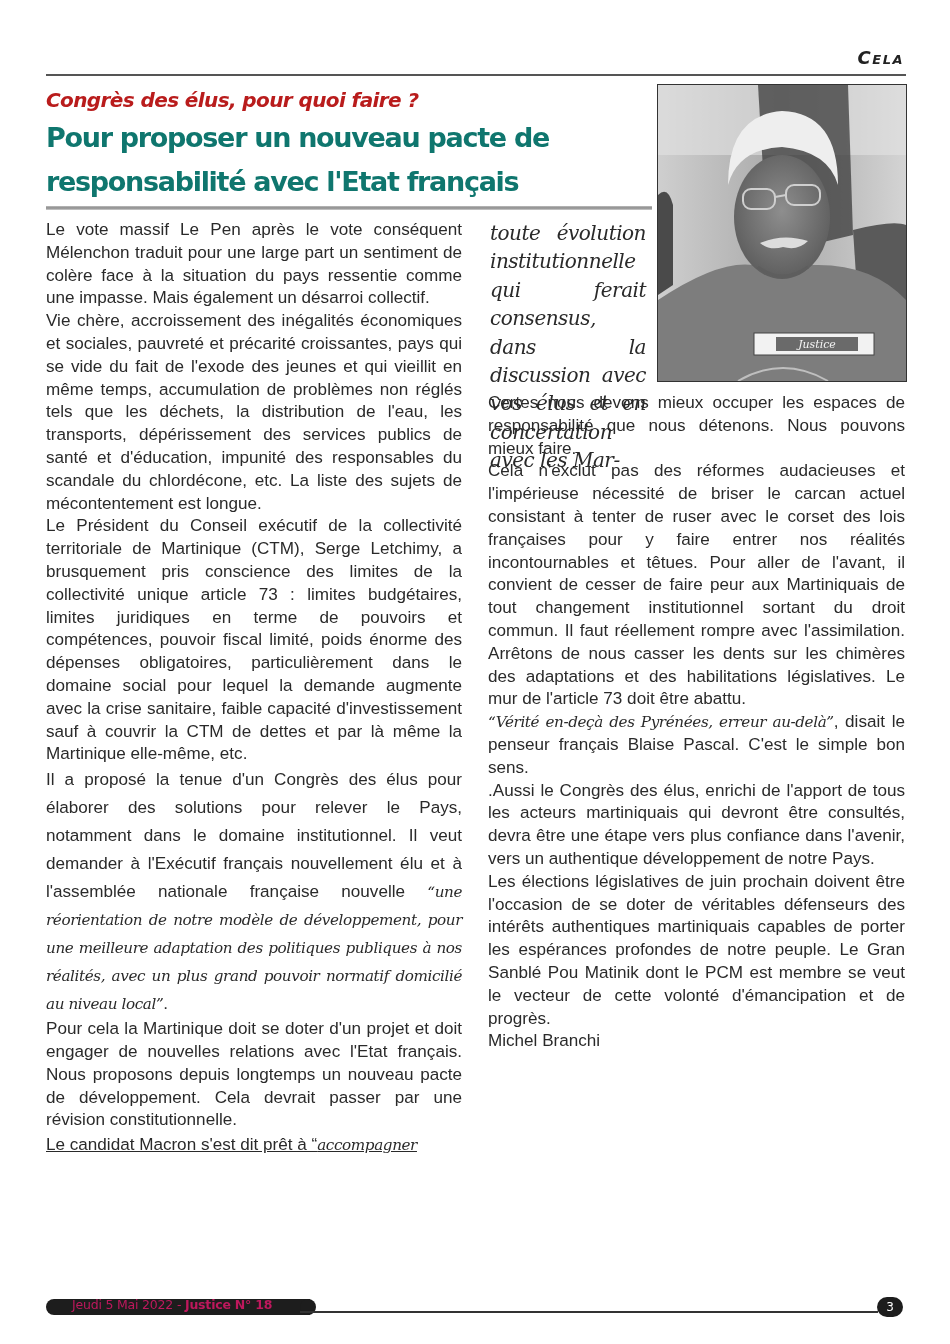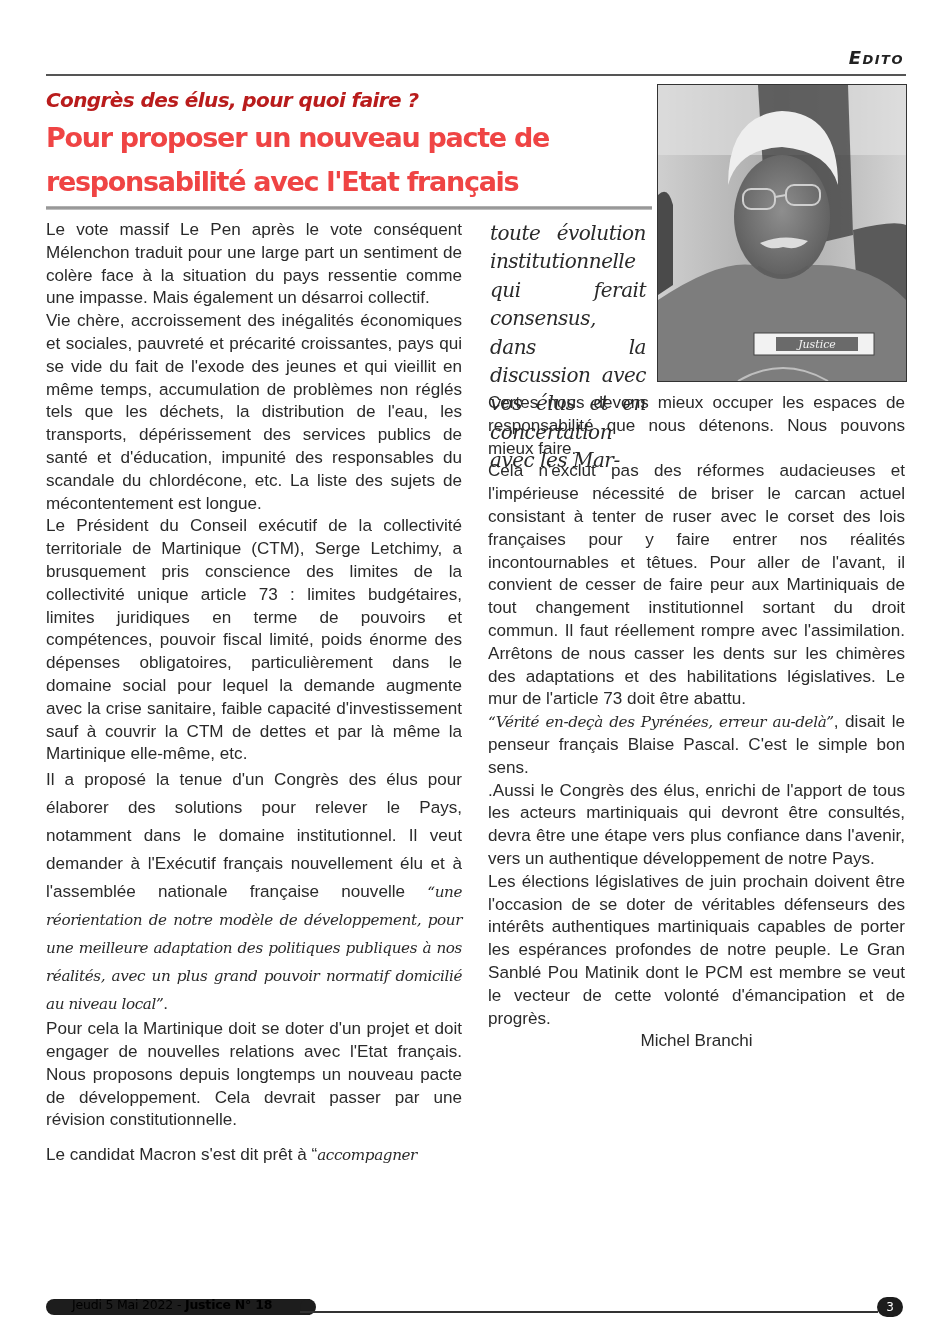--- a/index.html
+++ b/index.html
@@ -3,47 +3,47 @@
 <meta charset="utf-8">
 <style>
   html, body { margin: 0; padding: 0; background: #ffffff; }
   body { width: 950px; height: 1344px; position: relative; overflow: hidden; color: #2a2a2a; }
 
   .running-head { position: absolute; left: 46px; top: 46px; width: 860px; height: 28px; border-bottom: 2px solid #555; }
   .running-head .motto { position: absolute; left: 2px; top: 2px; font-family: "DejaVu Serif", serif; font-style: italic; font-size: 17px; color: #333; letter-spacing: 0.3px; }
   .running-head .section { position: absolute; right: 2px; top: 1px; font-family: "DejaVu Sans", sans-serif; font-weight: bold; font-style: italic; font-size: 18px; color: #222; letter-spacing: 1.5px; font-variant: small-caps; }
 
   .kicker { position: absolute; left: 46px; top: 88px; font-family: "DejaVu Sans", sans-serif; font-weight: bold; font-style: italic; font-size: 20px; color: #b91c1c; letter-spacing: -0.6px; }
-  .headline { position: absolute; left: 46px; top: 116px; width: 610px; font-family: "DejaVu Sans", sans-serif; font-weight: bold; font-size: 27px; line-height: 44px; color: #ef4444; letter-spacing: -1.3px; }
+  .headline { position: absolute; left: 46px; top: 116px; width: 610px; font-family: "DejaVu Sans", sans-serif; font-weight: bold; font-size: 27px; line-height: 44px; color: #0f766e; letter-spacing: -1.3px; }
   .head-rule { position: absolute; left: 46px; top: 206px; width: 606px; height: 4px; background: linear-gradient(#bdbdbd, #8a8a8a, #cfcfcf); }
 
   .photo { position: absolute; left: 657px; top: 84px; width: 248px; height: 296px; border: 1px solid #333; overflow: hidden; background: #bef264; }
   .photo svg { display: block; }
 
   .col { position: absolute; font-family: "Liberation Sans", sans-serif; font-size: 17.1px; line-height: 22.8px; color: #2a2a2a; text-align: justify; }
   .col p { margin: 0; }
   .col .q { font-family: "DejaVu Serif", serif; font-style: italic; font-size: 15.2px; letter-spacing: -0.4px; }
   .col-left { left: 46px; top: 219px; width: 416px; }
   .quote-block { position: absolute; left: 490px; top: 219px; width: 156px; font-family: "DejaVu Serif", serif; font-style: italic; font-size: 20px; line-height: 28.4px; color: #2a2a2a; letter-spacing: -0.5px; text-align: justify; }
   .col-right { left: 488px; top: 392px; width: 417px; }
   .left-quote { line-height: 28px; }
-  .signature { text-align: center; }
+  .signature { text-align: left; }
 
   .footer-bar { position: absolute; left: 46px; top: 1299px; width: 264px; height: 16px; background: #1d1d1d; border-radius: 8px 0 0 8px; }
   .footer-bar .pill-end { position: absolute; right: -6px; top: 0; width: 16px; height: 16px; border-radius: 8px; background: #1d1d1d; }
-  .footer-text { position: absolute; left: 72px; top: 1297px; font-family: "DejaVu Sans", sans-serif; font-size: 12.5px; color: #000000; letter-spacing: -0.2px; white-space: nowrap; }
+  .footer-text { position: absolute; left: 72px; top: 1297px; font-family: "DejaVu Sans", sans-serif; font-size: 12.5px; color: #be185d; letter-spacing: -0.2px; white-space: nowrap; }
   .footer-text .issue { font-weight: bold; }
   .footer-line { position: absolute; left: 300px; top: 1311px; width: 578px; height: 2px; background: #333; }
   .page-number { position: absolute; left: 877px; top: 1297px; width: 26px; height: 20px; border-radius: 10px; background: #1d1d1d; color: #fff; font-family: "DejaVu Sans", sans-serif; font-size: 12px; line-height: 20px; text-align: center; }
 </style>
 </head>
 <body>
 
 <div class="running-head">
-  <span class="section">Edito</span>
+  <span class="section">Cela</span>
 </div>
 
 <div class="kicker">Congrès des élus, pour quoi faire ?</div>
 <h1 class="headline" style="margin:0;">Pour proposer un nouveau pacte de responsabilité avec l'Etat français</h1>
 <div class="head-rule"></div>
 
 <div class="photo">
   <svg width="248" height="296" viewBox="0 0 248 296">
     <defs>
       <linearGradient id="bg" x1="0" y1="0" x2="1" y2="0">
@@ -75,21 +75,21 @@
     <path d="M80 296 Q125 270 170 296" fill="none" stroke="#bfbfbf" stroke-width="2"></path>
   </svg>
 </div>
 
 <div class="col col-left">
   <p>Le vote massif Le Pen après le vote conséquent Mélenchon traduit pour une large part un sentiment de colère face à la situation du pays ressentie comme une impasse. Mais également un désarroi collectif.</p>
   <p>Vie chère, accroissement des inégalités économiques et sociales, pauvreté et précarité croissantes, pays qui se vide du fait de l'exode des jeunes et qui vieillit en même temps, accumulation de problèmes non réglés tels que les déchets, la distribution de l'eau, les transports, dépérissement des services publics de santé et d'éducation, impunité des responsables du scandale du chlordécone, etc. La liste des sujets de mécontentement est longue.</p>
   <p>Le Président du Conseil exécutif de la collectivité territoriale de Martinique (CTM), Serge Letchimy, a brusquement pris conscience des limites de la collectivité unique article 73 : limites budgétaires, limites juridiques en terme de pouvoirs et compétences, pouvoir fiscal limité, poids énorme des dépenses obligatoires, particulièrement dans le domaine social pour lequel la demande augmente avec la crise sanitaire, faible capacité d'investissement sauf à couvrir la CTM de dettes et par là même la Martinique elle-même, etc.</p>
   <p class="left-quote"><span>Il a proposé la tenue d'un Congrès des élus pour élaborer des solutions pour relever le Pays, notamment dans le domaine institutionnel. Il veut demander à l'Exécutif français nouvellement élu et à l'assemblée nationale française nouvelle </span><span class="q">“une réorientation de notre modèle de développement, pour une meilleure adaptation des politiques publiques à nos réalités, avec un plus grand pouvoir normatif domicilié au niveau local”</span><span>.</span></p>
   <p>Pour cela la Martinique doit se doter d'un projet et doit engager de nouvelles relations avec l'Etat français. Nous proposons depuis longtemps un nouveau pacte de développement. Cela devrait passer par une révision constitutionnelle.</p>
-  <p style="margin-top:12px;"><span>Le candidat Macron s'est dit prêt à “</span><span class="q">accompagner</span></p>
+  <p style="margin-top:2px;text-decoration:underline;"><span>Le candidat Macron s'est dit prêt à “</span><span class="q">accompagner</span></p>
 </div>
 
 <div class="quote-block">toute évolution institutionnelle qui ferait consensus, dans la discussion avec vos élus et en concertation avec les Mar-</div>
 
 <div class="col col-right">
   <p>Certes nous devons mieux occuper les espaces de responsabilité que nous détenons. Nous pouvons mieux faire.</p>
   <p>Cela n'exclut pas des réformes audacieuses et l'impérieuse nécessité de briser le carcan actuel consistant à tenter de ruser avec le corset des lois françaises pour y faire entrer nos réalités incontournables et têtues. Pour aller de l'avant, il convient de cesser de faire peur aux Martiniquais de tout changement institutionnel sortant du droit commun. Il faut réellement rompre avec l'assimilation. Arrêtons de nous casser les dents sur les chimères des adaptations et des habilitations législatives. Le mur de l'article 73 doit être abattu.</p>
   <p><span class="q">“Vérité en-deçà des Pyrénées, erreur au-delà”</span><span>, disait le penseur français Blaise Pascal. C'est le simple bon sens.</span></p>
   <p>.Aussi le Congrès des élus, enrichi de l'apport de tous les acteurs martiniquais qui devront être consultés, devra être une étape vers plus confiance dans l'avenir, vers un authentique développement de notre Pays.</p>
   <p>Les élections législatives de juin prochain doivent être l'occasion de se doter de véritables défenseurs des intérêts authentiques martiniquais capables de porter les espérances profondes de notre peuple. Le Gran Sanblé Pou Matinik dont le PCM est membre se veut le vecteur de cette volonté d'émancipation et de progrès.</p>

